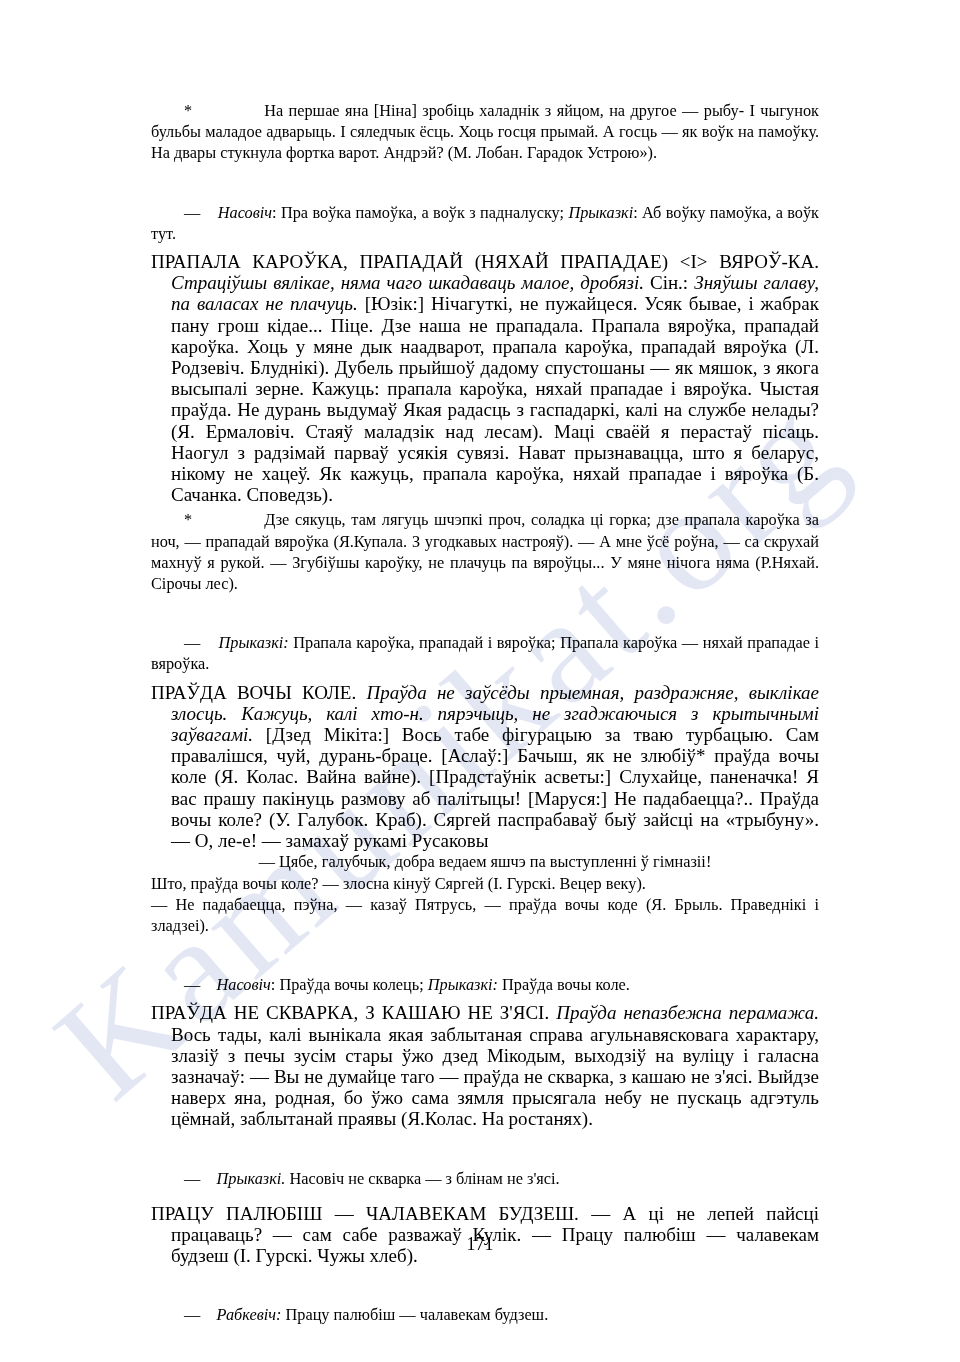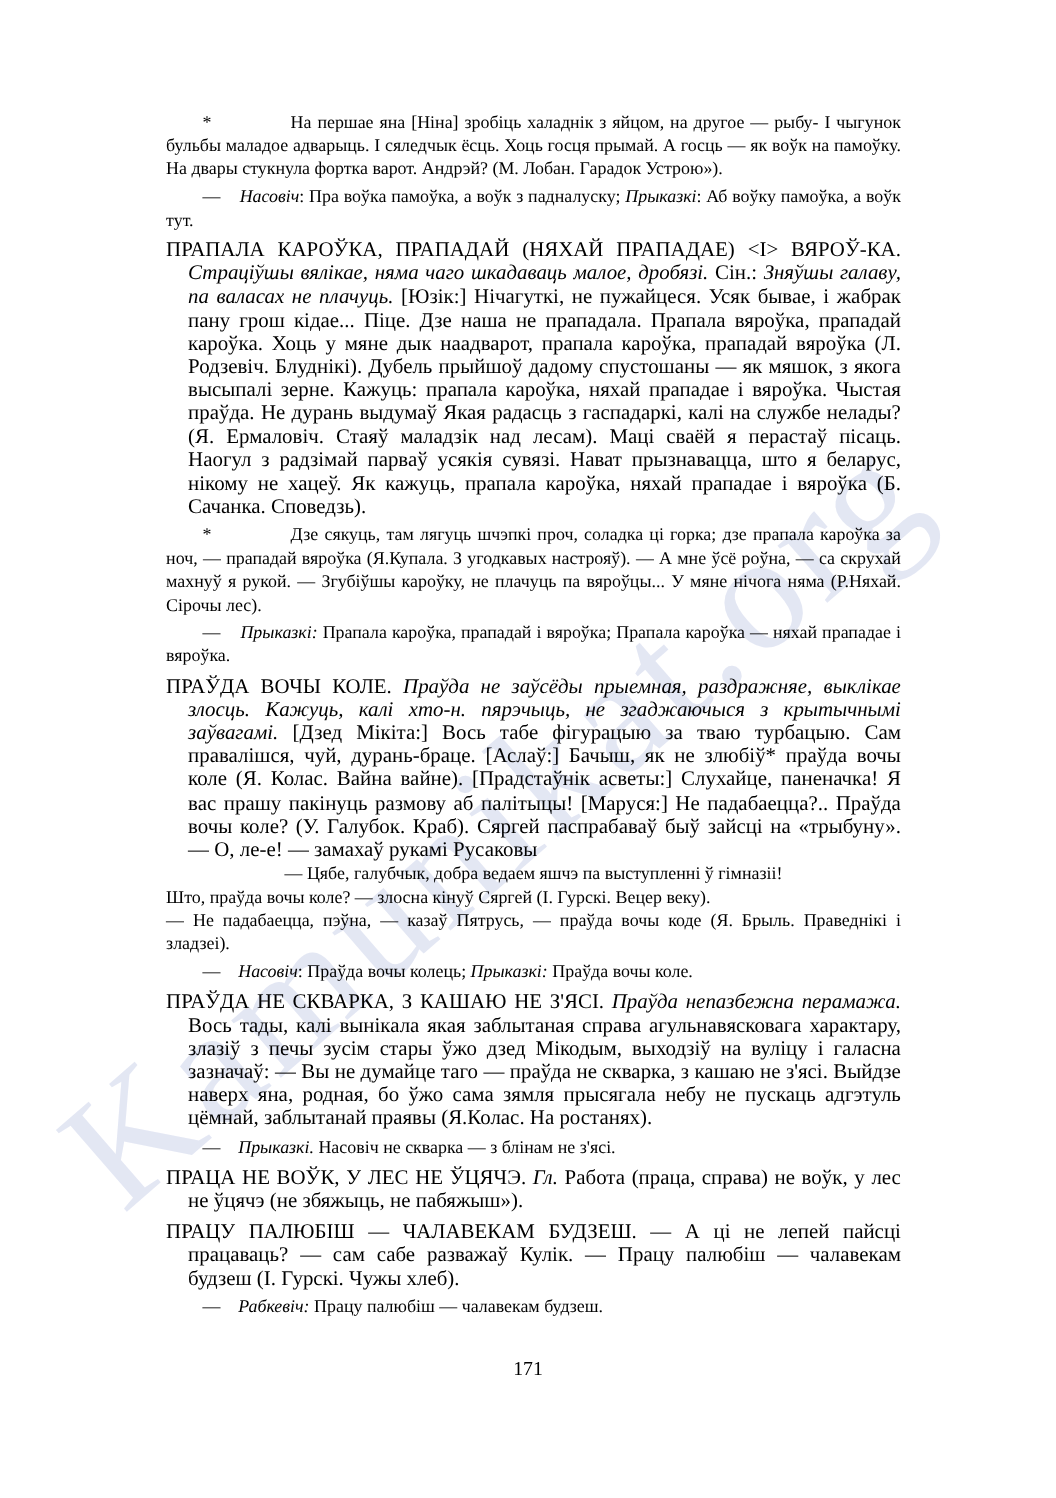--- a/index.html
+++ b/index.html
@@ -58,21 +58,21 @@
     font-size: 16.3px;
     line-height: 21.2px;
     text-align: justify;
     text-justify: inter-word;
     margin: 0;
     hyphens: none;
   }
 
   
   .para.star-indent       { text-indent: 0; }
-  .para.dash-indent       { text-indent: 33px; }
+  .para.dash-indent       { text-indent: 33px; margin-top: 34px; }
 
   
   .entry-block {
     font-size: 19px;
     line-height: 21.2px;
     text-align: justify;
     margin: 0;
     padding-left: 20px;
     text-indent: -20px;
   }
@@ -146,21 +146,20 @@
     <div class="gap-md"></div>
 
     <p class="entry-block"><span class="headword">ПРАЎДА НЕ СКВАРКА, З КАШАЮ НЕ З'ЯСІ.</span> <i>Праўда непазбежна перамажа.</i> <span>Вось тады, калі вынікала якая заблытаная справа агульнавяскова­га характару, злазіў з печы зусім стары ўжо дзед Мікодым, выходзіў на вуліцу і галасна зазначаў: — Вы не думайце таго — праўда не скварка, з кашаю не з'ясі. Выйдзе наверх яна, родная, бо ўжо сама зямля прысягала небу не пускаць адгэтуль цёмнай, заблытанай праявы (Я.Колас. На ростанях).</span></p>
 
     <div class="gap-sm"></div>
 
     <p class="para dash-indent"><span>—</span>&nbsp;&nbsp;&nbsp;&nbsp;<i>Прыказкі.</i><span> Насовіч не скварка — з блінам не з'ясі.</span></p>
 
     <div class="gap-md"></div>
 
-    <p class="entry-block"><span class="headword">ПРАЦА НЕ ВОЎК, У ЛЕС НЕ ЎЦЯЧЭ.</span> <i>Гл.</i> <span>Работа (праца, справа) не воўк, у лес не ўцячэ (не збяжыць, не пабяжыш»).</span></p>
 
     <div class="gap-md"></div>
 
     <p class="entry-block"><span class="headword">ПРАЦУ ПАЛЮБІШ — ЧАЛАВЕКАМ БУДЗЕШ.</span> <span>— А ці не лепей пайсці працаваць? — сам сабе разважаў Кулік. — Працу палюбіш — чалавекам будзеш (І. Гурскі. Чужы хлеб).</span></p>
 
     <div class="gap-sm"></div>
 
     <p class="para dash-indent"><span>—</span>&nbsp;&nbsp;&nbsp;&nbsp;<i>Рабкевіч:</i><span> Працу палюбіш — чалавекам будзеш.</span></p>
 
   </div>

